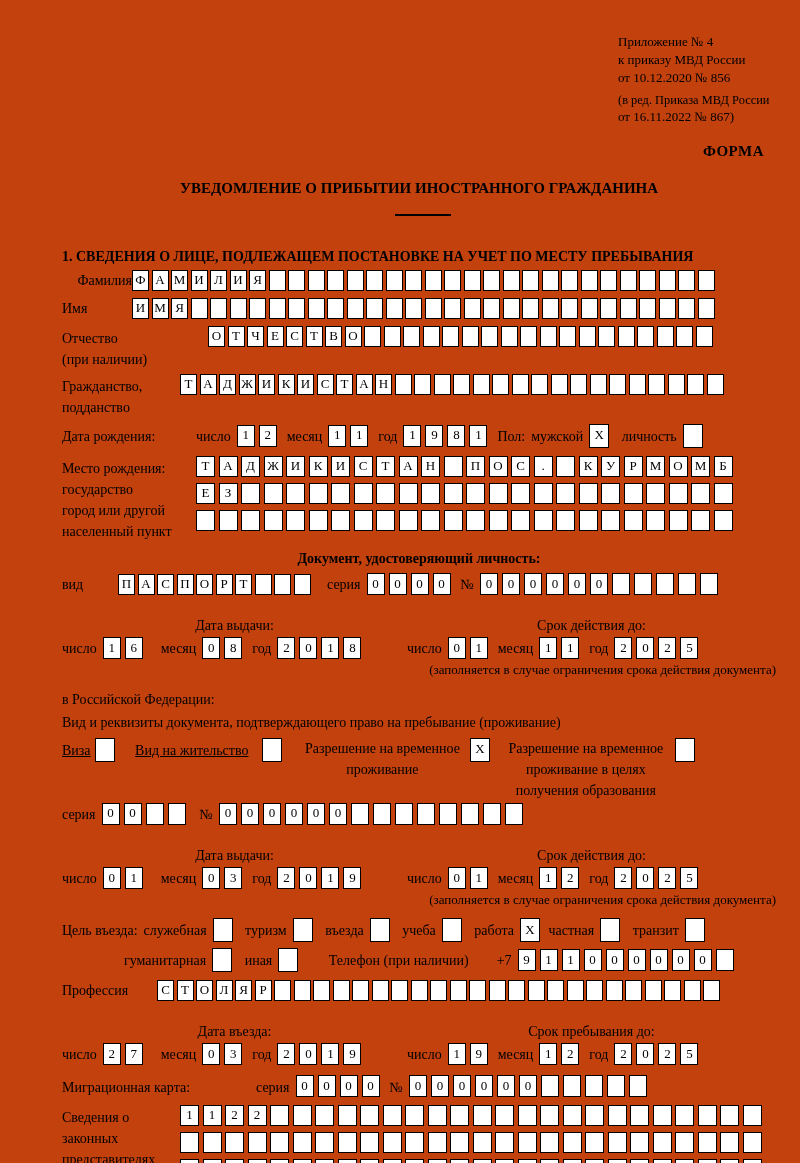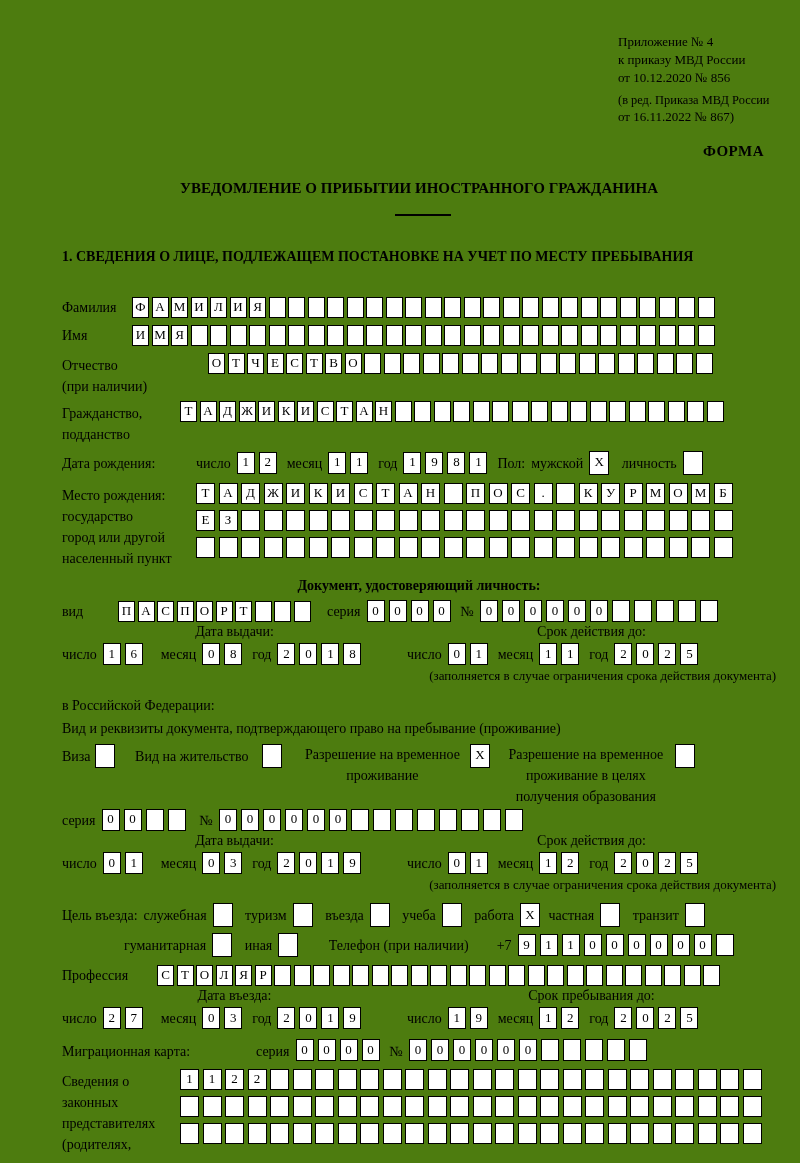--- a/index.html
+++ b/index.html
@@ -1,18 +1,18 @@
 <!DOCTYPE html>
 <html><head>
 <meta charset="utf-8">
 <style>
   * { box-sizing: border-box; }
   html,body { margin:0; padding:0; background:#fff; }
   .page {
-    width:800px; height:1163px; background:#4d7c0f; color:#000;
+    width:800px; height:1163px; background:#c2410c; color:#000;
     font-family:"Liberation Serif","DejaVu Serif",serif; font-size:14px;
     padding:34px 24px 16px 62px; position:relative; overflow:hidden; line-height:1.3;
   }
   
   .appendix { margin-left:556px; font-size:13px; }
   .appendix div { margin-bottom:1px; }
   .appendix .rev { font-size:12.4px; margin-top:5px; }
   .forma { text-align:right; padding-right:12px; font-weight:bold; font-size:15px; margin-top:16px; letter-spacing:.5px; }
   
   .title { text-align:center; font-weight:bold; font-size:15px; margin-top:16px; line-height:1.55; }
@@ -32,32 +32,32 @@
   .row { display:flex; align-items:flex-start; margin-top:7px; }
   .lbl { flex:none; padding-top:2px; }
   .w70 { width:70px; } .w146 { width:146px; } .w118 { width:118px; }
   .w50 { width:50px; } .w95 { width:95px; } .w134 { width:134px; }
   .multiline div { line-height:1.5; }
   .slbl { flex:none; padding-top:3px; margin-right:6px; }
   .ml10 { margin-left:10px; } .ml14 { margin-left:14px; } .ml6 { margin-left:6px; }
   .stack > .cells { display:flex; margin-bottom:6px; }
   .doc-heading { text-align:center; font-weight:bold; margin-top:8px; }
   
-  .dates { margin-top:1px; }
+  .dates { margin-top:22px; }
   .dates-heads { display:flex; }
   .dates-heads .h1 { width:345px; text-align:center; }
   .dates-heads .h2 { flex:1; text-align:center; }
   .dates-cells { display:flex; margin-top:2px; align-items:flex-start; }
   .dgroup { display:flex; align-items:flex-start; }
   .g-left { width:345px; }
   .note { text-align:right; font-size:13px; margin-top:3px; }
   .intro { margin-top:10px; line-height:1.6; }
   .permit-row { display:flex; align-items:flex-start; margin-top:4px; }
   .center-block { text-align:center; line-height:1.5; }
-  .pair-lbl { padding-top:4px; }
+  .pair-lbl { padding-top:4px;text-decoration:underline; }
 </style>
 </head>
 <body>
 
 <div class="page">
 
   <div class="appendix">
     <div>Приложение № 4</div>
     <div>к приказу МВД России</div>
     <div>от 10.12.2020 № 856</div>
@@ -69,21 +69,21 @@
 
   <div class="title">
     <div>УВЕДОМЛЕНИЕ О ПРИБЫТИИ ИНОСТРАННОГО ГРАЖДАНИНА</div>
     <div>
       <span class="blank-underline"></span>
     </div>
   </div>
 
   <div class="sec-heading">1. СВЕДЕНИЯ О ЛИЦЕ, ПОДЛЕЖАЩЕМ ПОСТАНОВКЕ НА УЧЕТ ПО МЕСТУ ПРЕБЫВАНИЯ</div>
 
-  <div class="row" style="margin-top:31px;">
+  <div class="row" style="margin-top:4px;text-align:right;">
     <span class="lbl w70">Фамилия</span>
     <span class="cells">
         <span class="cell">Ф</span>
         <span class="cell">А</span>
         <span class="cell">М</span>
         <span class="cell">И</span>
         <span class="cell">Л</span>
         <span class="cell">И</span>
         <span class="cell">Я</span>
         <span class="cell"></span>

